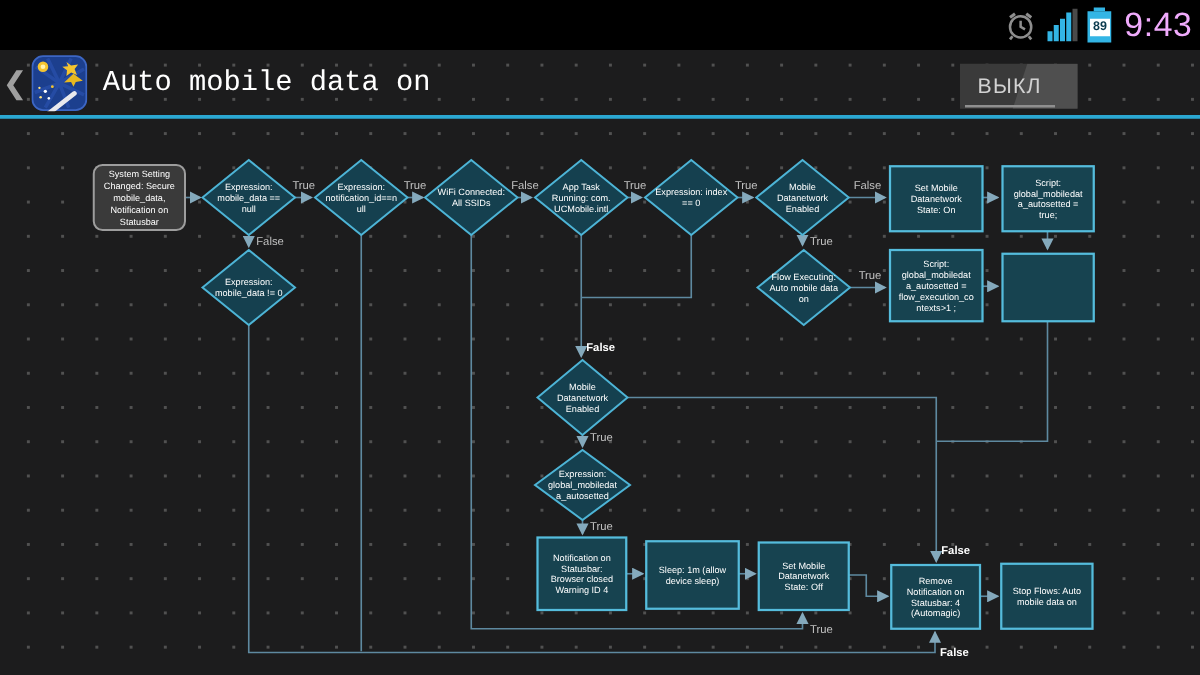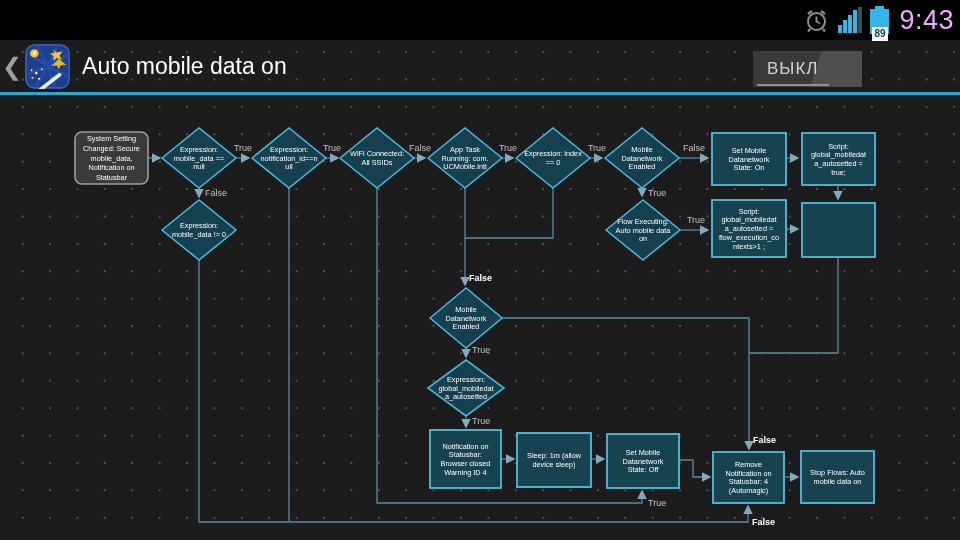--- a/index.html
+++ b/index.html
@@ -17,36 +17,36 @@
     position:absolute;top:0;left:0;width:960px;height:40px;background:#000;
     display:flex;align-items:center;justify-content:flex-end;gap:8px;
     padding-right:6px;box-sizing:border-box;z-index:30;
   }
   .sb-time{color:#f0abfc;font-size:27px;letter-spacing:0.5px;padding-left:2px;}
   .sb-batt{position:relative;width:19px;height:28px;}
   .sb-batt .nub{position:absolute;top:0;left:5px;width:9px;height:3px;background:#33b5e5;}
   .sb-batt .body{position:absolute;top:3px;left:0;width:19px;height:25px;background:#33b5e5;}
   .sb-batt .pct{
     position:absolute;top:9px;left:1.5px;width:16px;height:14px;background:#fff;
-    color:#0c3b4e;font-size:10px;font-weight:bold;text-align:center;line-height:14px;margin-top:12px;
+    color:#0c3b4e;font-size:10px;font-weight:bold;text-align:center;line-height:14px;
   }
   .sb-signal{display:flex;align-items:flex-end;gap:1px;height:26px;}
   .sb-signal i{display:block;width:4px;background:#33b5e5;}
   .sb-signal i.dim{background:#4a4a4a;}
   
   .actionbar{
     position:absolute;top:40px;left:0;width:960px;height:52px;z-index:20;
     display:flex;align-items:center;
     border-bottom:3px solid #2ba8d2;
   }
   .back-chevron{color:#9f9f9f;font-size:24px;padding:0 3px 0 2px;line-height:49px;}
   .app-icon{width:45px;height:45px;margin-right:12px;flex:0 0 auto;}
-  .page-title{color:#fff;font-size:23px;font-weight:normal;white-space:nowrap;}
+  .page-title{color:#fff;font-size:23px;font-weight:normal;white-space:nowrap;font-family:Liberation Mono, monospace;}
   .toggle{
-    position:absolute;right:98px;top:11px;width:109px;height:36px;
+    position:absolute;right:98px;top:11px;width:94px;height:36px;
     background:#3a3a3a;overflow:hidden;
   }
   .toggle .thumb{
     position:absolute;right:-10px;top:0;width:56px;height:100%;
     background:#4f4f4f;transform:skewX(-18deg);
   }
   .toggle .lbl{
     position:absolute;left:14px;top:0;height:100%;line-height:36px;
     color:#d2d2d2;font-size:17px;letter-spacing:1px;
   }

